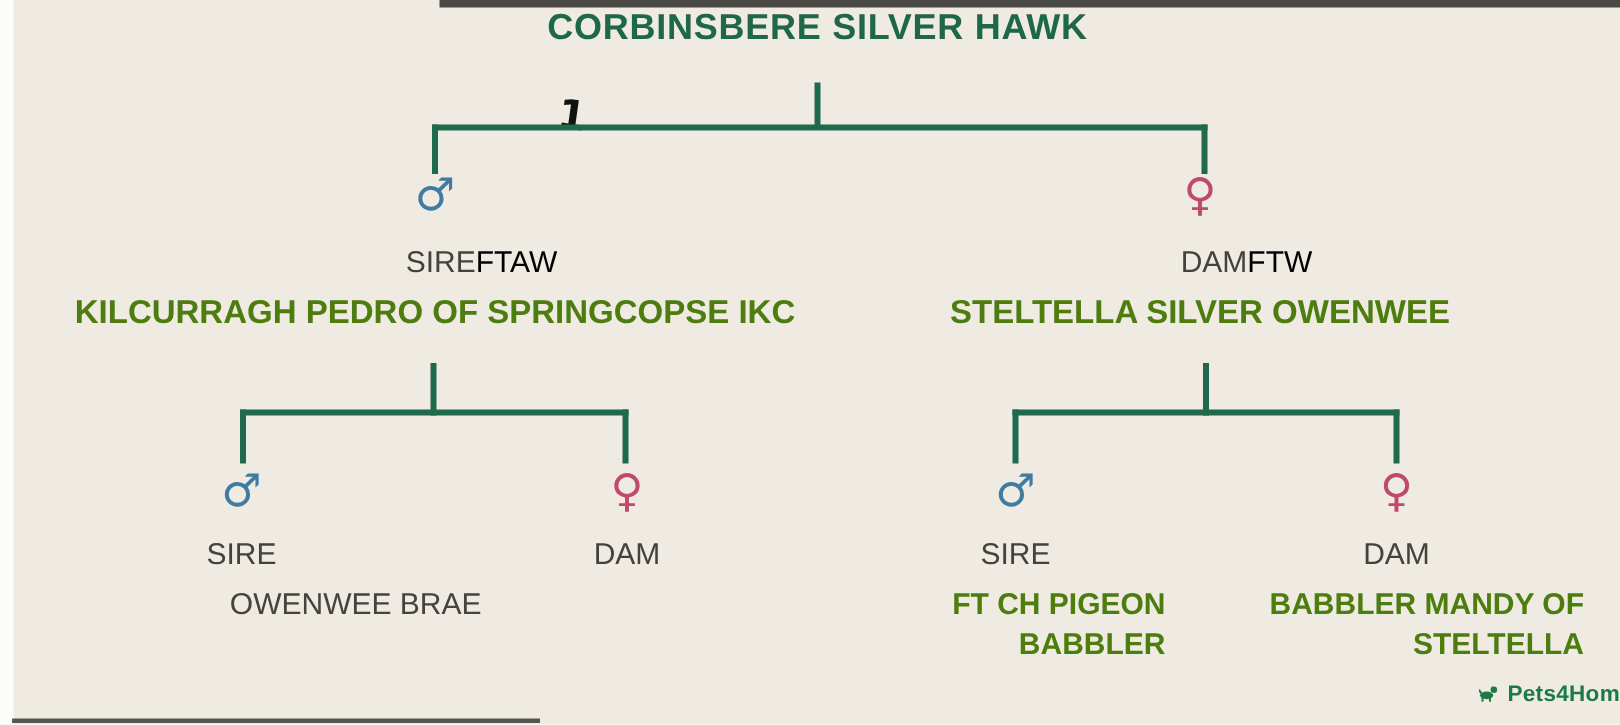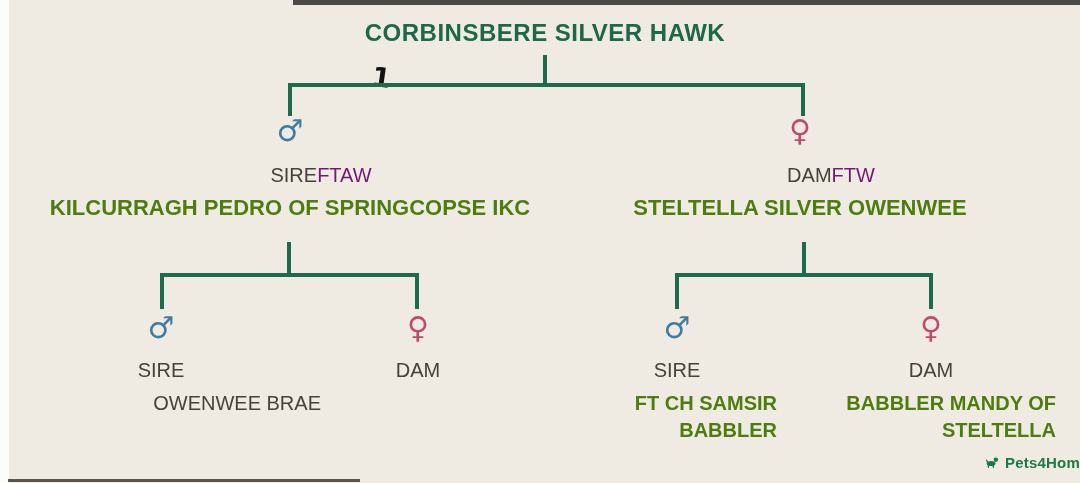--- a/index.html
+++ b/index.html
@@ -5,21 +5,21 @@
   html,body{margin:0;padding:0;background:#ffffff;}
   .stage{
     position:relative;width:1080px;height:483px;overflow:hidden;
     background:#EFEBE2;font-family:"Liberation Sans",sans-serif;
   }
   .left-strip{position:absolute;left:0;top:0;width:9px;height:483px;background:#FCFCFA;}
   .top-artifact{position:absolute;left:293px;top:0;width:787px;height:5px;background:#2E2D2A;opacity:.85;}
   .bottom-artifact{position:absolute;left:8px;top:479px;width:352px;height:3px;background:#30302C;opacity:.8;}
 
   .chart-title{
-    position:absolute;left:205px;top:19px;width:680px;text-align:center;
+    position:absolute;left:205px;top:5px;width:680px;text-align:center;
     font-size:24px;font-weight:700;letter-spacing:.5px;color:#1E6749;
   }
   .annotation-1{
     position:absolute;left:372px;top:62px;font-size:27px;font-weight:800;color:#121210;
     transform:rotate(8deg);font-family:"DejaVu Sans",sans-serif;
   }
 
   
   .tl{position:absolute;background:#1E6A4C;}
   .root-v   {left:543px;top:55px;width:4px;height:31px;}
@@ -34,21 +34,21 @@
   .l2r-h    {left:675px;top:273px;width:258px;height:4px;}
   .l2r-lv   {left:675px;top:273px;width:4px;height:36px;}
   .l2r-rv   {left:929px;top:273px;width:4px;height:36px;}
 
   .node{position:absolute;text-align:center;}
   .sym{font-family:"DejaVu Sans",sans-serif;font-size:30px;line-height:36px;font-weight:400;}
   .male{color:#3F7CA1;}
   .female{color:#C04A6B;}
 
   .qual{margin-top:14px;font-size:20px;line-height:24px;color:#44423D;}
-  .qual .award{color:#701a75;}
+  .qual .award{color:#000000;}
   .qual.shifted{transform:translateX(31px);}
 
   .pname{margin-top:8px;font-size:22px;line-height:26px;font-weight:700;color:#4d7c0f;}
 
   .gp .qual{margin-top:12px;}
   .gp .pname{font-size:20px;line-height:27px;text-align:right;}
   .gp .pname.gray{font-weight:400;color:#45433E;}
   .gp .pname.green-wrap .inner{display:block;margin:0 auto;}
   .w200 .inner{width:200px;}
   .w250 .inner{width:250px;}
@@ -103,21 +103,21 @@
 
   <div class="node gp" style="left:258px;top:310px;width:320px;">
     <div class="sym female">♀</div>
     <div class="qual">DAM</div>
   </div>
 
   <div class="node gp" style="left:517px;top:310px;width:320px;">
     <div class="sym male">♂</div>
     <div class="qual">SIRE</div>
     <div class="pname green-wrap w200">
-        <span class="inner">FT CH SAMSIR BABBLER</span>
+        <span class="inner">FT CH PIGEON BABBLER</span>
       </div>
   </div>
 
   <div class="node gp" style="left:771px;top:310px;width:320px;">
     <div class="sym female">♀</div>
     <div class="qual">DAM</div>
     <div class="pname green-wrap w250">
         <span class="inner">BABBLER MANDY OF STELTELLA</span>
       </div>
   </div>

